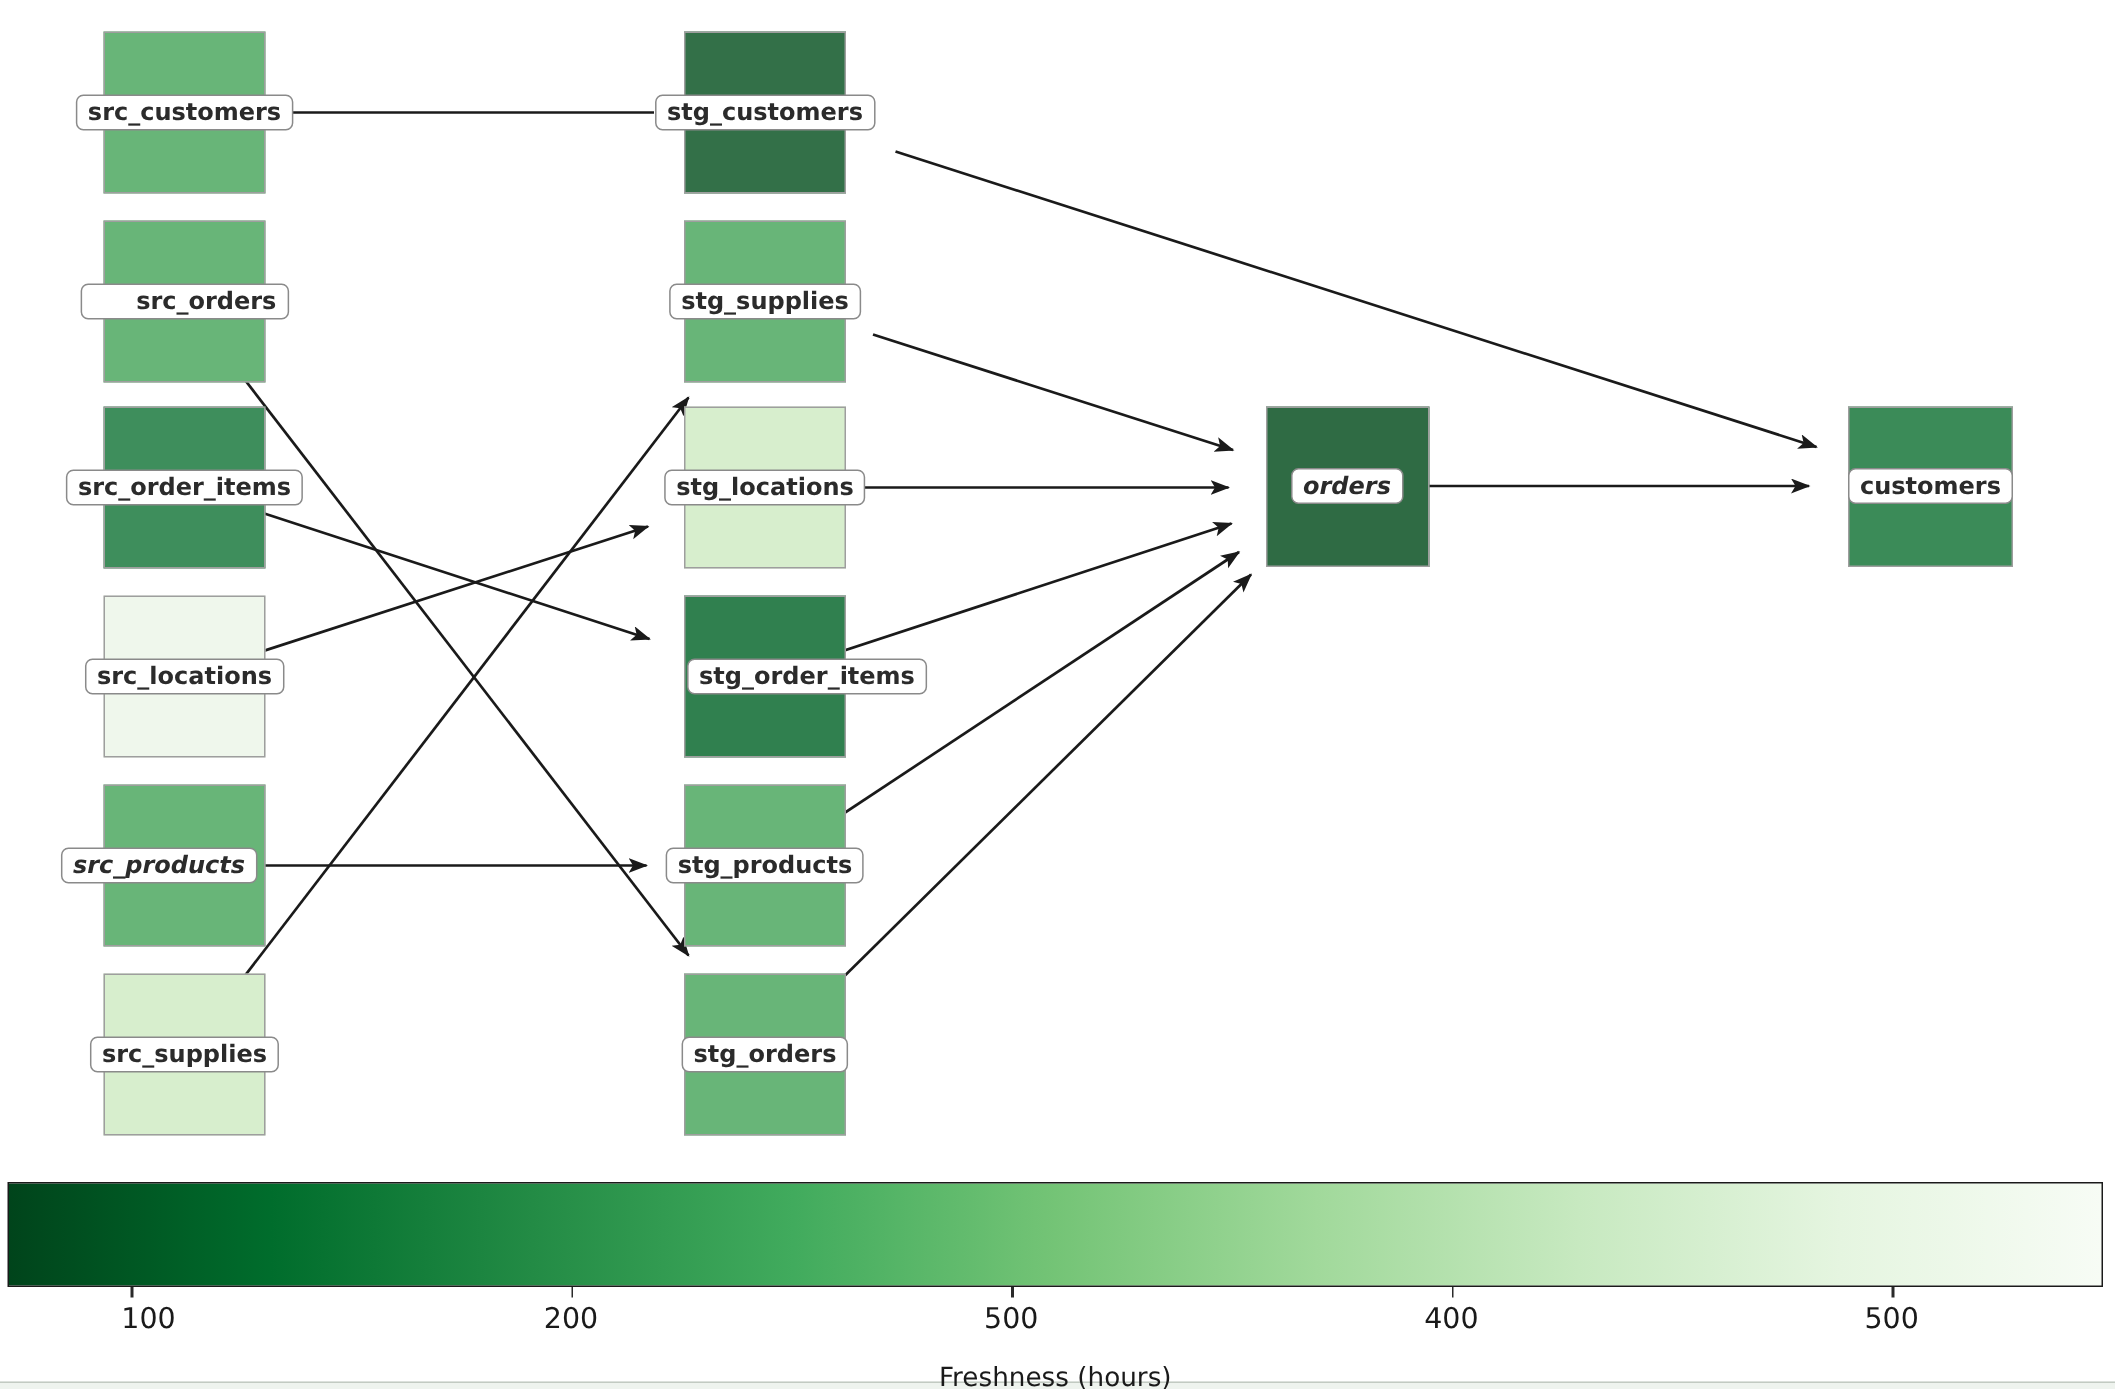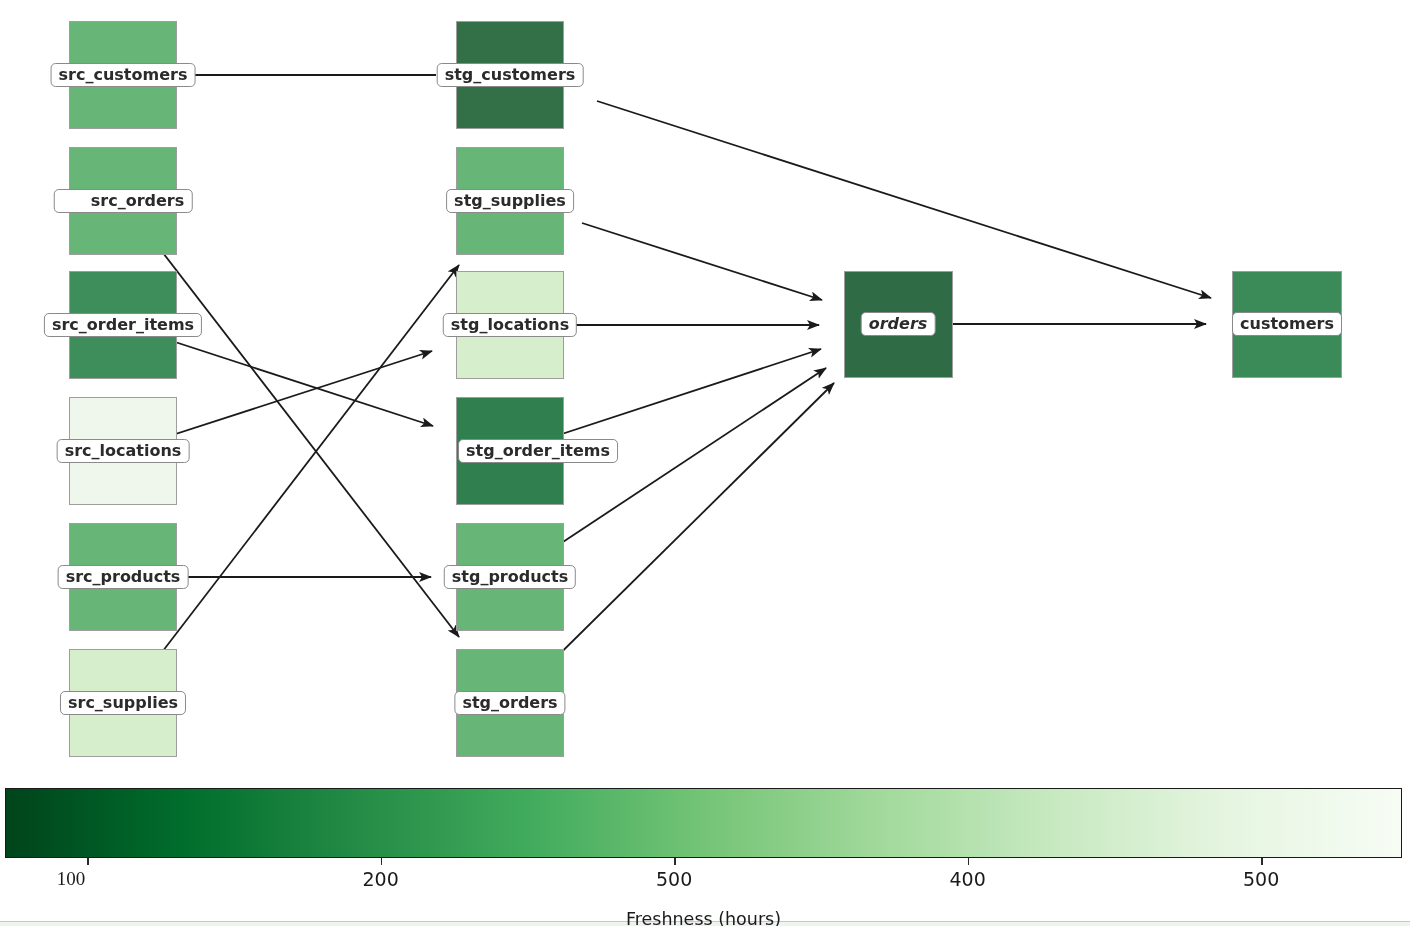--- a/index.html
+++ b/index.html
@@ -65,41 +65,41 @@
   <div id="bottom-strip"></div>
 <div class="node-rect" style="left: 69px; top: 21px; width: 108px; height: 108px; background: rgb(104, 181, 120);"></div>
     <div class="node-label" style="left: 123px; top: 75px;">src_customers</div>
     <div class="node-rect" style="left: 69px; top: 147px; width: 108px; height: 108px; background: rgb(104, 181, 120);"></div>
     <div class="node-label" style="left: 123px; top: 201px; padding-left: 36px;">src_orders</div>
     <div class="node-rect" style="left: 69px; top: 271px; width: 108px; height: 108px; background: rgb(62, 142, 92);"></div>
     <div class="node-label" style="left: 123px; top: 325px; text-align: center;">src_order_items</div>
     <div class="node-rect" style="left: 69px; top: 397px; width: 108px; height: 108px; background: rgb(239, 247, 236);"></div>
     <div class="node-label" style="left: 123px; top: 451px;">src_locations</div>
     <div class="node-rect" style="left: 69px; top: 523px; width: 108px; height: 108px; background: rgb(104, 181, 120);"></div>
-    <div class="node-label" style="left: 123px; top: 577px;">src_products</div>
+    <div class="node-label" style="left: 106px; top: 577px; font-style: italic;">src_products</div>
     <div class="node-rect" style="left: 69px; top: 649px; width: 108px; height: 108px; background: rgb(215, 238, 205);"></div>
     <div class="node-label" style="left: 123px; top: 703px;">src_supplies</div>
     <div class="node-rect" style="left: 456px; top: 21px; width: 108px; height: 108px; background: rgb(51, 112, 72);"></div>
     <div class="node-label" style="left: 510px; top: 75px;">stg_customers</div>
     <div class="node-rect" style="left: 456px; top: 147px; width: 108px; height: 108px; background: rgb(104, 181, 120);"></div>
     <div class="node-label" style="left: 510px; top: 201px;">stg_supplies</div>
     <div class="node-rect" style="left: 456px; top: 271px; width: 108px; height: 108px; background: rgb(215, 238, 205);"></div>
     <div class="node-label" style="left: 510px; top: 325px;">stg_locations</div>
     <div class="node-rect" style="left: 456px; top: 397px; width: 108px; height: 108px; background: rgb(48, 128, 79);"></div>
     <div class="node-label" style="left: 494px; top: 451px; margin-left: 44px;">stg_order_items</div>
     <div class="node-rect" style="left: 456px; top: 523px; width: 108px; height: 108px; background: rgb(104, 181, 120);"></div>
     <div class="node-label" style="left: 510px; top: 577px;">stg_products</div>
     <div class="node-rect" style="left: 456px; top: 649px; width: 108px; height: 108px; background: rgb(104, 181, 120);"></div>
     <div class="node-label" style="left: 510px; top: 703px;">stg_orders</div>
     <div class="node-rect" style="left: 843.5px; top: 270.5px; width: 109px; height: 107px; background: rgb(47, 107, 68);"></div>
     <div class="node-label" style="left: 898px; top: 324px; font-style: italic;">orders</div>
     <div class="node-rect" style="left: 1232px; top: 270.5px; width: 110px; height: 107px; background: rgb(59, 139, 88);"></div>
     <div class="node-label" style="left: 1287px; top: 324px;">customers</div>
     <div class="cb-tick" style="left: 87.1765px; top: 858px;"></div>
-    <div class="cb-tick-label" style="left: 71px; top: 868px; font-family: Liberation Serif, serif;">100</div>
+    <div class="cb-tick-label" style="left: 99px; top: 868px;">100</div>
     <div class="cb-tick" style="left: 380.664px; top: 858px;"></div>
     <div class="cb-tick-label" style="left: 380.664px; top: 868px; text-align: right;">200</div>
     <div class="cb-tick" style="left: 674.151px; top: 858px;"></div>
     <div class="cb-tick-label" style="left: 674.151px; top: 868px;">500</div>
     <div class="cb-tick" style="left: 967.639px; top: 858px;"></div>
     <div class="cb-tick-label" style="left: 967.639px; top: 868px;">400</div>
     <div class="cb-tick" style="left: 1261.13px; top: 858px;"></div>
     <div class="cb-tick-label" style="left: 1261.13px; top: 868px;">500</div>
   </div>
 

